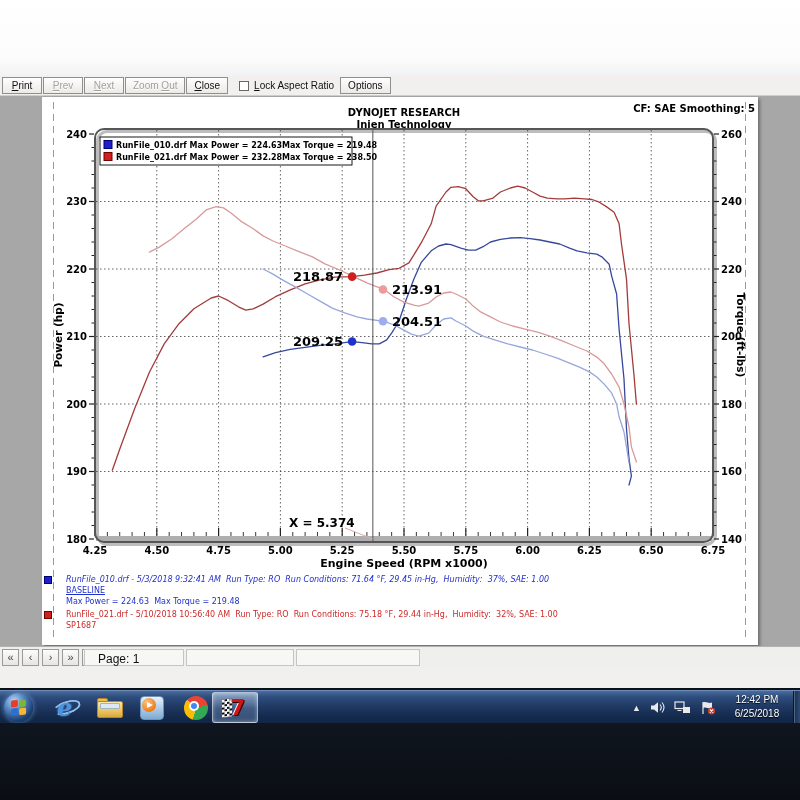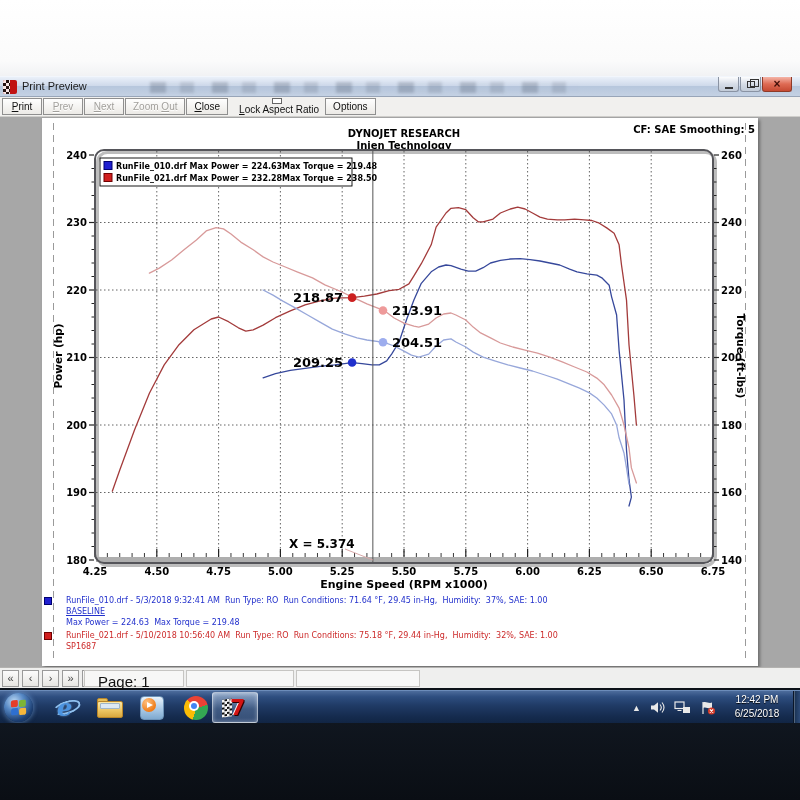--- a/index.html
+++ b/index.html
@@ -26,39 +26,39 @@
   .glyph-min { width:8px; height:2px; background:#333; margin-top:7px; }
   .glyph-restore { position:relative; width:8px; height:7px; border:1px solid #333; background:transparent; }
   .glyph-restore::before { content:""; position:absolute; left:2px; top:-3px; width:7px; height:6px; border:1px solid #333; }
   .glyph-close { font-size:12px; font-weight:bold; color:#44100a; line-height:12px; }
 
   
   .toolbar { height:20px; background:#f1f0ee; border-bottom:1px solid #cfcecb; padding:1px 0 0 2px; white-space:nowrap; }
   .tbtn { display:inline-block; height:17px; min-width:40px; padding:2px 7px 0; margin-right:1px; border:1px solid #8f8f8f;
      background:linear-gradient(#fefefe,#eceae6); font-size:10px; color:#111; text-align:center; vertical-align:top; }
   .tbtn.disabled { color:#a2a09c; text-shadow:0 1px 0 #fff; }
-  .checkwrap { display:inline-flex; align-items:center; height:17px; margin:0 6px 0 10px; font-size:10px; color:#111; vertical-align:top;flex-direction:column; }
+  .checkwrap { display:inline-flex; align-items:center; height:17px; margin:0 6px 0 10px; font-size:10px; color:#111; vertical-align:top; }
   .checkbox { width:10px; height:10px; border:1px solid #676767; background:#fff; margin-right:5px; }
 
   
   .client { position:relative; height:550px; background:#a7a7a7; }
   .page { position:absolute; left:42px; top:1px; width:716px; height:548px; background:#fff; box-shadow:2px 2px 3px rgba(0,0,0,.35); }
   .page svg { position:absolute; left:0; top:0; }
 
   
   .annotations { position:absolute; left:2px; top:477px; width:700px; }
   .ann-row { display:flex; margin-bottom:2px; }
   .ann-swatch { flex:0 0 auto; width:8px; height:8px; margin:2px 14px 0 0; }
   .ann-lines div { font-family:"DejaVu Sans",sans-serif; font-size:8px; line-height:11px; white-space:pre; }
 
   
   .navbar { position:relative; height:21px; background:#efefee; border-top:1px solid #b3b2b0; }
   .nbtn { position:absolute; top:2px; width:17px; height:17px; border:1px solid #9a9a9a; background:linear-gradient(#fcfcfc,#e6e5e2);
      font-size:11px; color:#444; text-align:center; line-height:15px; }
-  .npanel { position:absolute; top:2px; height:17px; border:1px solid #c6c5c2; background:#f7f7f6; font-size:15px; color:#111; padding:2px 0 0 13px; }
+  .npanel { position:absolute; top:2px; height:17px; border:1px solid #c6c5c2; background:#f7f7f6; font-size:12px; color:#111; padding:2px 0 0 13px; }
   .page-sheet { position:relative; width:9px; height:11px; margin:2px auto 0; background:#fff; border:1px solid #888; }
   .page-sheet::before { content:""; position:absolute; right:-1px; top:-1px; border:3px solid; border-color:#efefee #efefee #aaa #aaa; }
 
   
   .taskbar { position:absolute; left:0; top:690px; width:800px; height:33px;
      background:linear-gradient(180deg,#4d6c9c 0%,#2e4e80 18%,#203b66 45%,#152b4e 80%,#112544 100%); border-top:1px solid #6c8cba; }
   .start-orb { position:absolute; left:4px; top:2px; width:29px; height:29px; border-radius:50%;
      background:radial-gradient(circle at 35% 28%, #b9d6f2 0%, #5587c4 35%, #1d3f72 70%, #0e2548 100%); box-shadow:0 0 4px 1px rgba(120,170,230,.5); }
   .orb-flag { position:absolute; left:7px; top:7px; width:15px; height:15px; display:grid; grid-template-columns:1fr 1fr; grid-template-rows:1fr 1fr; gap:1px; transform:rotate(-2deg); }
   .orb-flag span { border-radius:40% 15% 40% 15%; }
@@ -87,36 +87,20 @@
   .clock { position:absolute; right:10px; top:2px; width:66px; text-align:center; color:#fff; font-size:10px; line-height:14px; text-shadow:0 1px 1px #000; }
   .show-desktop { position:absolute; right:0; top:0; width:7px; height:33px; background:linear-gradient(90deg,#18304f,#2c4a78); border-left:1px solid #0a1628; box-shadow:inset 1px 0 0 rgba(255,255,255,.25); }
 </style>
 </head>
 <body>
 
 <div class="screen">
   <div class="desktop-top"></div>
 
   <div class="window">
-    <div class="titlebar">
-      <span class="app-icon"></span>
-      <span class="title-text">Print Preview</span>
-      <div class="glass-smudge"></div>
-      <div class="winbtns">
-        <div class="winbtn">
-            <span class="glyph-min"></span>
-          </div>
-        <div class="winbtn">
-            <span class="glyph-restore"></span>
-          </div>
-        <div class="winbtn close">
-            <span class="glyph-close">×</span>
-          </div>
-      </div>
-    </div>
 
     <div class="toolbar" id="toolbar"><span class="tbtn"><u>P</u>rint</span><span class="tbtn disabled"><u>P</u>rev</span><span class="tbtn disabled"><u>N</u>ext</span><span class="tbtn disabled">Zoom <u>O</u>ut</span><span class="tbtn"><u>C</u>lose</span><span class="checkwrap">
           <span class="checkbox"></span>
           <span><u>L</u>ock Aspect Ratio</span>
         </span><span class="tbtn">Options</span></div>
 
     <div class="client">
       <div class="page">
         <svg id="chart" width="716" height="548" viewBox="0 0 716 548">
             <line x1="11.5" y1="5" x2="11.5" y2="543" stroke="#9a9a9a" stroke-width="1" stroke-dasharray="7 5"></line>
@@ -302,21 +286,21 @@
             <text x="74" y="51" font-family="&quot;DejaVu Sans&quot;, sans-serif" font-size="8" font-weight="bold" fill="#000" text-anchor="start">RunFile_010.drf Max Power = 224.63</text>
             <text x="240" y="51" font-family="&quot;DejaVu Sans&quot;, sans-serif" font-size="8" font-weight="bold" fill="#000" text-anchor="start">Max Torque = 219.48</text>
             <rect x="62" y="55.5" width="8" height="8" fill="#d01f1f" stroke="#700000" stroke-width="1"></rect>
             <text x="74" y="63" font-family="&quot;DejaVu Sans&quot;, sans-serif" font-size="8" font-weight="bold" fill="#000" text-anchor="start">RunFile_021.drf Max Power = 232.28</text>
             <text x="240" y="63" font-family="&quot;DejaVu Sans&quot;, sans-serif" font-size="8" font-weight="bold" fill="#000" text-anchor="start">Max Torque = 238.50</text>
           </svg>
         <div class="annotations" id="annotations">
             <div class="ann-row">
               <span class="ann-swatch" style="background: rgb(31, 31, 208); border: 1px solid rgb(0, 0, 112);"></span>
               <div class="ann-lines">
-                <div style="color: rgb(34, 48, 204);">RunFile_010.drf - 5/3/2018 9:32:41 AM  Run Type: RO  Run Conditions: 71.64 °F, 29.45 in-Hg,  Humidity:  37%, SAE: 1.00</div>
+                <div style="color: rgb(34, 48, 204); font-style: italic;">RunFile_010.drf - 5/3/2018 9:32:41 AM  Run Type: RO  Run Conditions: 71.64 °F, 29.45 in-Hg,  Humidity:  37%, SAE: 1.00</div>
                 <div style="color: rgb(34, 48, 204); text-decoration: underline;">BASELINE</div>
                 <div style="color: rgb(34, 48, 204);">Max Power = 224.63  Max Torque = 219.48</div>
               </div>
             </div>
             <div class="ann-row">
               <span class="ann-swatch" style="background: rgb(208, 31, 31); border: 1px solid rgb(112, 0, 0);"></span>
               <div class="ann-lines">
                 <div style="color: rgb(204, 42, 42);">RunFile_021.drf - 5/10/2018 10:56:40 AM  Run Type: RO  Run Conditions: 75.18 °F, 29.44 in-Hg,  Humidity:  32%, SAE: 1.00</div>
                 <div style="color: rgb(204, 42, 42);">SP1687</div>
               </div>

